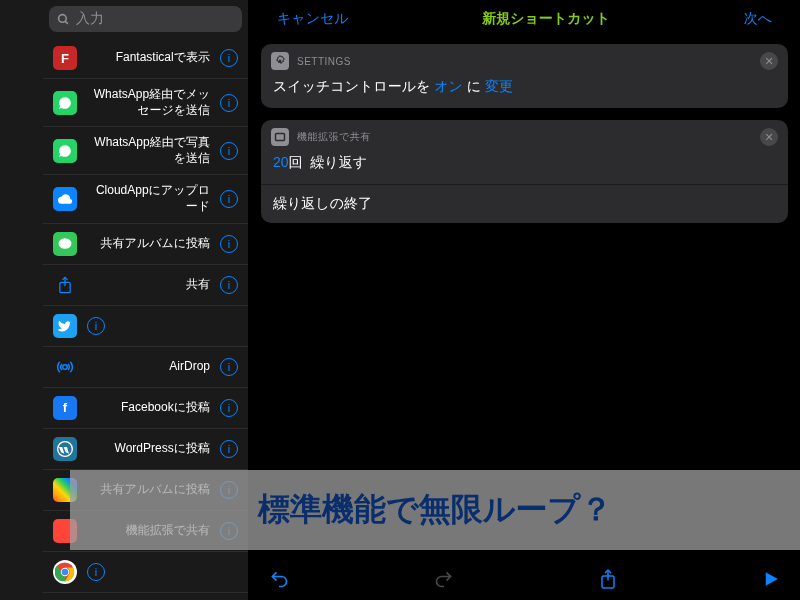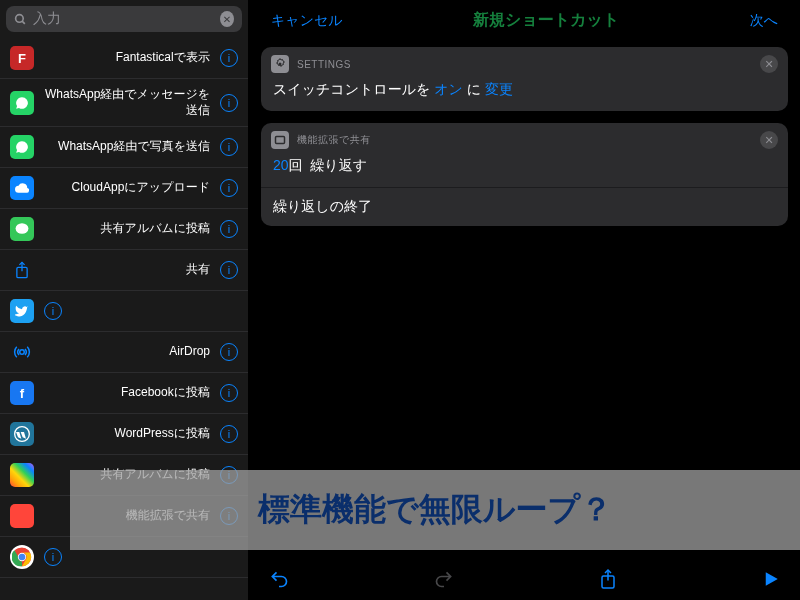--- a/index.html
+++ b/index.html
@@ -1,30 +1,30 @@
 <!DOCTYPE html>
 <html><head>
 <meta charset="utf-8">
 <style>
 * { margin: 0; padding: 0; box-sizing: border-box; font-family: -apple-system, "Hiragino Sans", sans-serif; }
 body { width: 800px; height: 600px; background: #000; color: #fff; overflow: hidden; position: relative; }
 .app { display: flex; width: 100%; height: 100%; }
-.sidebar { width: 249px; background: #1a1a1a; display: flex; flex-direction: column; border-right: 1px solid #000; }
+.sidebar { width: 249px; background: #1a1a1a; display: flex; flex-direction: column; border-right: 1px solid #000; padding-left: 43px; }
 .search-bar { display: flex; align-items: center; background: #3a3a3c; margin: 6px; border-radius: 8px; padding: 5px 8px; gap: 6px; }
 .search-bar input { flex: 1; background: transparent; border: none; color: #8e8e93; font-size: 14px; outline: none; }
 .search-clear { width: 16px; height: 16px; background: #8e8e93; border-radius: 50%; display: flex; align-items: center; justify-content: center; font-size: 10px; color: #3a3a3c; }
 .action-list { flex: 1; overflow: hidden; }
 .action-item { display: flex; align-items: center; padding: 8px 10px; border-bottom: 1px solid #2c2c2e; gap: 10px; min-height: 40px; }
 .action-icon { width: 24px; height: 24px; border-radius: 5px; display: flex; align-items: center; justify-content: center; font-size: 13px; font-weight: bold; flex-shrink: 0; }
 .action-label { flex: 1; font-size: 12px; color: #fff; line-height: 1.3; text-align: right; }
 .info-icon { width: 18px; height: 18px; border: 1.5px solid #0a84ff; border-radius: 50%; color: #0a84ff; display: flex; align-items: center; justify-content: center; font-size: 11px; flex-shrink: 0; }
 .main { flex: 1; background: #000; display: flex; flex-direction: column; }
-.topbar { display: flex; justify-content: space-between; align-items: center; padding: 10px 22px; }
+.topbar { display: flex; justify-content: space-between; align-items: center; padding: 10px 28px; }
 .topbar-btn { color: #0a84ff; font-size: 14px; }
-.topbar-title { color: #15803d; font-size: 16px; font-weight: 600; }
+.topbar-title { color: #84cc16; font-size: 14px; font-weight: 600; }
 .workflow { flex: 1; padding: 6px 12px; }
 .card { background: #2c2c2e; border-radius: 10px; margin-bottom: 12px; overflow: hidden; }
 .card-header { display: flex; align-items: center; padding: 8px 10px 2px; gap: 8px; justify-content: flex-end; }
 .card-header-icon { width: 18px; height: 18px; border-radius: 4px; display: flex; align-items: center; justify-content: center; font-size: 11px; }
 .card-header-label { flex: 1; font-size: 10px; color: #8e8e93; letter-spacing: 0.5px; }
 .card-close { width: 18px; height: 18px; background: #48484a; border-radius: 50%; display: flex; align-items: center; justify-content: center; font-size: 11px; color: #8e8e93; }
 .card-body { padding: 6px 12px 12px; font-size: 14px; }
 .card-body .param { color: #0a84ff; }
 .card-row { padding: 10px 12px; font-size: 14px; border-top: 1px solid #1c1c1e; }
 .bottombar { display: flex; justify-content: space-between; align-items: center; padding: 10px 20px; }

